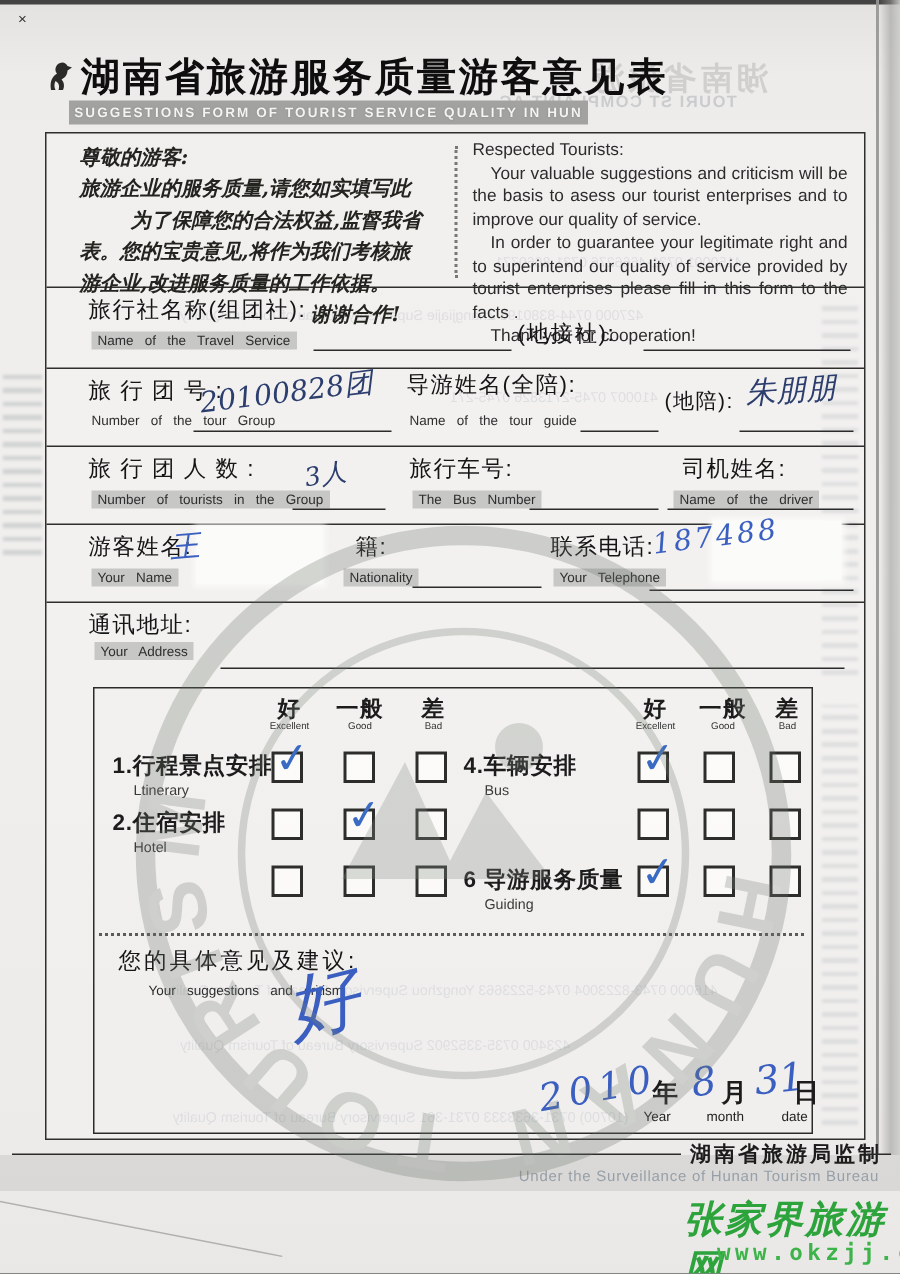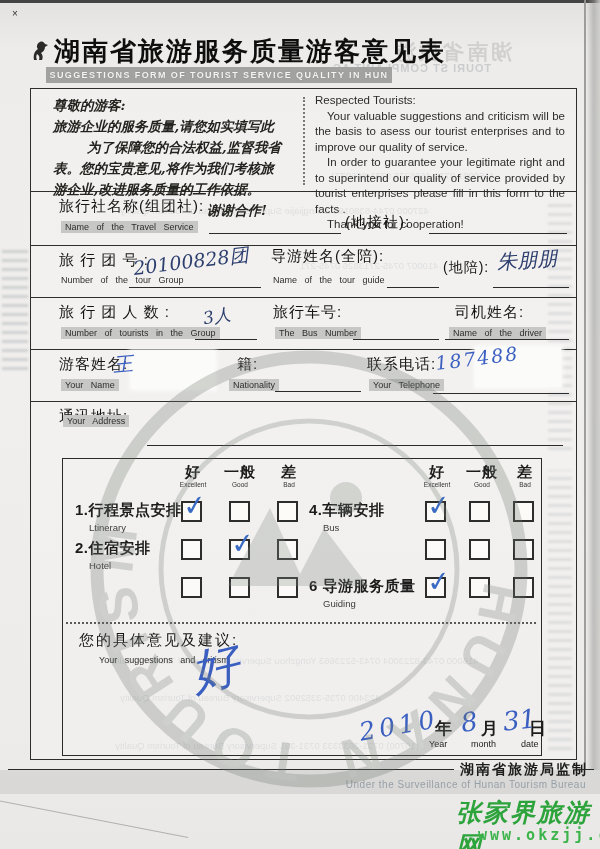--- a/index.html
+++ b/index.html
@@ -162,21 +162,21 @@
     <div class="abs lbl" style="left:206px;top:266px;">籍:</div>
     <div class="abs sub bg" style="left:198px;top:290px;">Nationality</div>
     <div class="abs uline" style="left:244px;top:302px;width:86px;"></div>
     <div class="abs lbl" style="left:336px;top:266px;">联系电话:</div>
     <div class="abs sub bg" style="left:338px;top:290px;">Your  Telephone</div>
     <div class="abs hw blue" style="left:404px;top:258px;font-size:19px;transform:rotate(-7deg);letter-spacing:2px;">187488</div>
     <div class="abs whiteout" style="left:444px;top:258px;width:86px;height:40px;"></div>
     <div class="abs uline" style="left:402px;top:304px;width:136px;"></div>
 
     <div class="abs lbl" style="left:28px;top:318px;">通讯地址:</div>
-    <div class="abs sub bg" style="left:32px;top:326px;">Your  Address</div>
+    <div class="abs sub bg" style="left:32px;top:339px;">Your  Address</div>
     <div class="abs uline" style="left:116px;top:356px;width:416px;"></div>
   </div>
 
   <div class="abs inner-box z2">
 
     <div class="abs" style="left:114px;top:4px;width:32px;">
         <div class="h-cn">好</div>
         <div class="h-en">Excellent</div>
       </div>
     <div class="abs" style="left:160px;top:4px;width:34px;">

